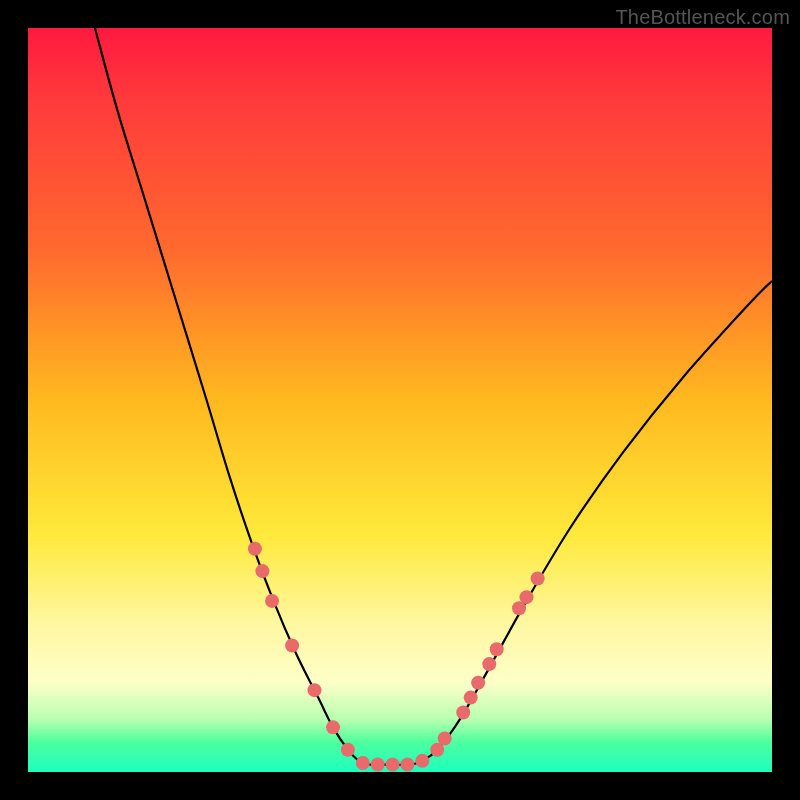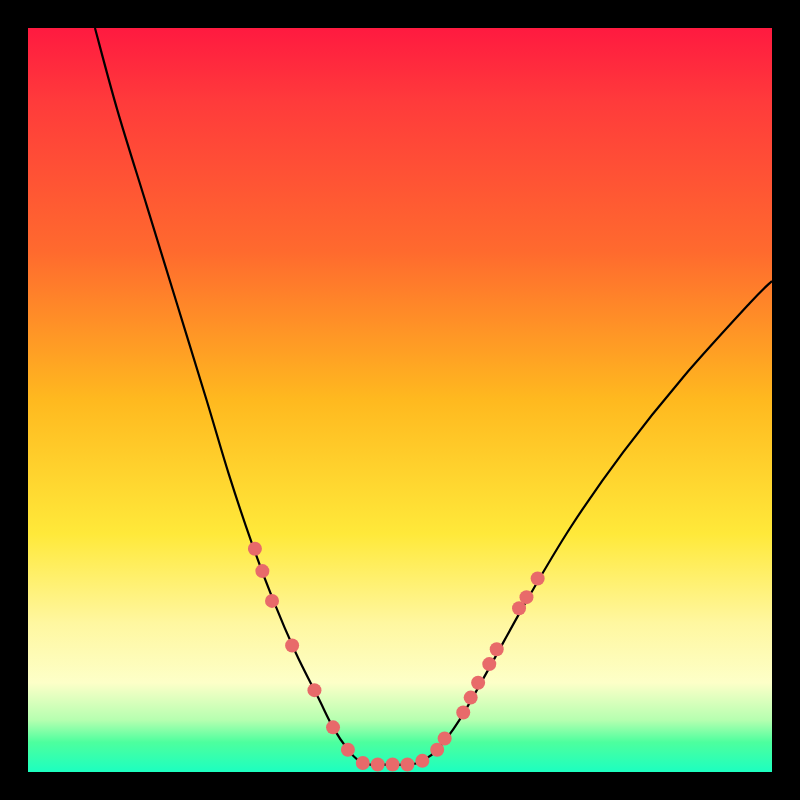--- a/index.html
+++ b/index.html
@@ -54,20 +54,21 @@
     top: 0;
     width: 744px;
     height: 744px;
     overflow: visible;
   }
 </style>
 </head>
 <body>
 
 <div class="frame">
+  <div class="watermark">TheBottleneck.com</div>
   <div class="plot-area">
     <svg class="curve" viewBox="0 0 744 744">
       <path id="curve-path" fill="none" stroke="#000000" stroke-width="2.2" d="M 66.96 0 C 70.67999999999999 13.640000000000006, 80.6 52.08000000000004, 89.28 81.84000000000003 C 97.96000000000001 111.60000000000002, 109.12 146.31999999999996, 119.04 178.55999999999995 C 128.96 210.79999999999993, 138.88000000000002 243.03999999999996, 148.8 275.28 C 158.72 307.52, 169.88 343.48, 178.56 372 C 187.24 400.52, 193.44000000000003 422.84, 200.88000000000002 446.4 C 208.32000000000002 469.96, 215.76 492.28000000000003, 223.2 513.36 C 230.64 534.44, 238.08 554.28, 245.52 572.88 C 252.96 591.48, 260.4 608.84, 267.84 624.96 C 275.28 641.08, 283.96000000000004 657.2, 290.16 669.6 C 296.36 682, 300.08 690.6800000000001, 305.03999999999996 699.36 C 309.99999999999994 708.04, 315.58000000000004 716.0999999999999, 319.92 721.68 C 324.26 727.26, 327.36 730.36, 331.08 732.84 C 334.79999999999995 735.32, 337.28000000000003 735.9399999999999, 342.24 736.56 C 347.2 737.18, 354.02 736.56, 360.84 736.56 C 367.65999999999997 736.56, 377.58000000000004 737.18, 383.16 736.56 C 388.74 735.9399999999999, 389.98 735.32, 394.32 732.84 C 398.65999999999997 730.36, 403.00000000000006 728.5, 409.20000000000005 721.68 C 415.40000000000003 714.8599999999999, 422.84 705.56, 431.52 691.92 C 440.2 678.28, 450.11999999999995 659.6800000000001, 461.28 639.84 C 472.44 620, 484.84000000000003 596.44, 498.48 572.88 C 512.12 549.3199999999999, 527 523.28, 543.12 498.48 C 559.24 473.68, 576.6 448.88, 595.2 424.08 C 613.8000000000001 399.28, 633.6400000000001 374.48, 654.72 349.68 C 675.8 324.88, 706.8 291.4, 721.68 275.28 C 736.56 259.15999999999997, 740.28 256.67999999999995, 744 252.95999999999998"></path>
       <g id="markers">
           <circle cx="226.92" cy="520.8" r="7" fill="#e86a6a" stroke="#c94f4f" stroke-width="0"></circle>
           <circle cx="234.36" cy="543.12" r="7" fill="#e86a6a" stroke="#c94f4f" stroke-width="0"></circle>
           <circle cx="244.03199999999998" cy="572.88" r="7" fill="#e86a6a" stroke="#c94f4f" stroke-width="0"></circle>
           <circle cx="264.12" cy="617.52" r="7" fill="#e86a6a" stroke="#c94f4f" stroke-width="0"></circle>
           <circle cx="286.44" cy="662.16" r="7" fill="#e86a6a" stroke="#c94f4f" stroke-width="0"></circle>
           <circle cx="305.03999999999996" cy="699.36" r="7" fill="#e86a6a" stroke="#c94f4f" stroke-width="0"></circle>

